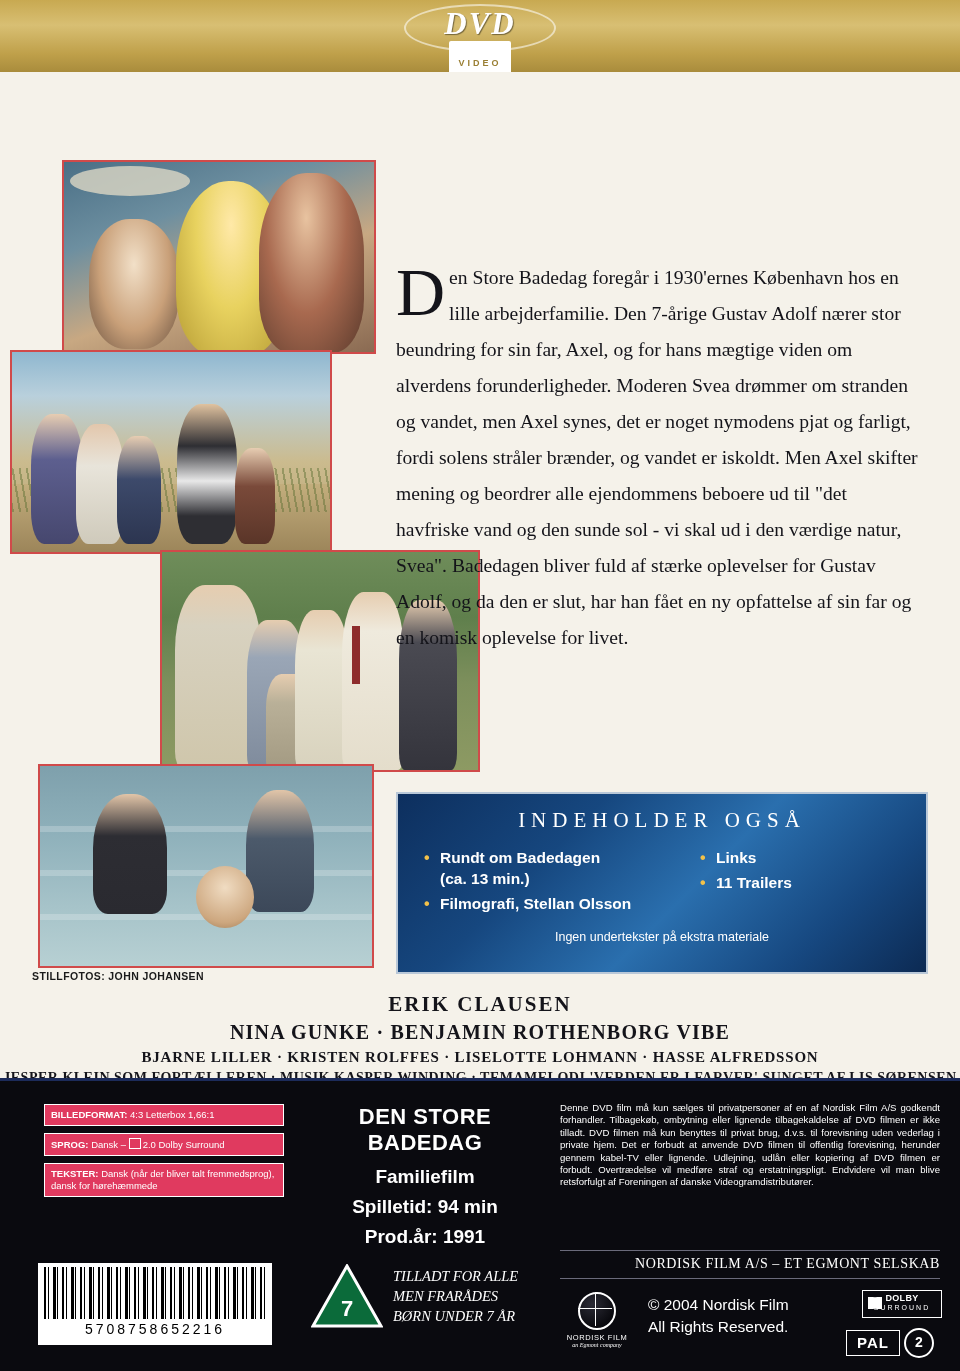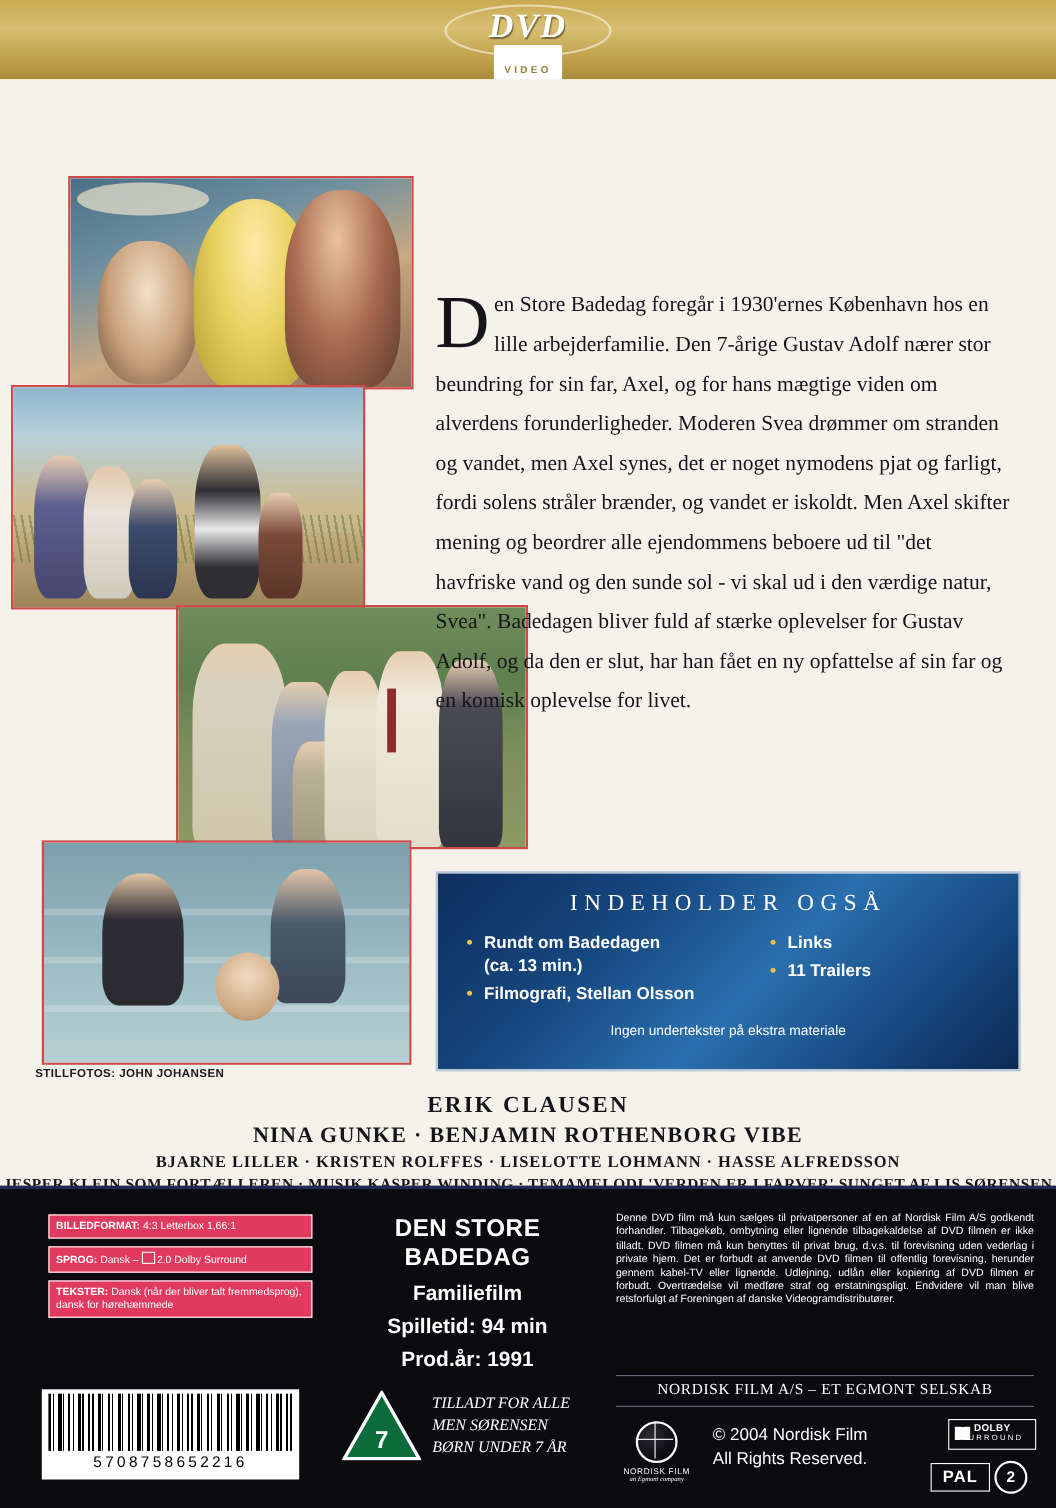--- a/index.html
+++ b/index.html
@@ -186,21 +186,21 @@
     font-family:"Liberation Serif",serif;font-style:italic;font-size:14.5px;
     line-height:20px;color:#fff;text-align:left;
   }
 
   .legal{
     position:absolute;left:560px;top:24px;width:380px;
     font-family:"Liberation Sans",sans-serif;font-size:9.6px;line-height:12.4px;
     text-align:justify;
   }
   .nordisk-line{
-    position:absolute;left:560px;top:178px;width:380px;text-align:center;
+    position:absolute;left:560px;top:178px;width:380px;text-align:right;
     font-family:"Liberation Serif",serif;font-size:14px;letter-spacing:.6px;
   }
   .nf-divider{position:absolute;left:560px;top:172px;width:380px;height:1px;background:#6a6a7a;}
   .nf-divider2{position:absolute;left:560px;top:200px;width:380px;height:1px;background:#6a6a7a;}
 
   .globe{
     position:absolute;left:562px;top:214px;width:70px;height:62px;text-align:center;
   }
   .globe .ball{
     width:34px;height:34px;border-radius:50%;border:2px solid #fff;margin:0 auto;
@@ -378,21 +378,21 @@
 
     <div class="agebox">
       <div class="triangle">
         <svg width="72" height="64" viewBox="0 0 72 64">
           <polygon points="36,2 70,62 2,62" fill="#0b6b3a" stroke="#ffffff" stroke-width="3"></polygon>
           <text x="36" y="52" font-family="Liberation Sans, sans-serif" font-size="22" font-weight="bold" fill="#ffffff" text-anchor="middle">7</text>
         </svg>
       </div>
       <div class="agetext">
         <div>TILLADT FOR ALLE</div>
-        <div>MEN SØRENSEN</div>
+        <div>MEN FRARÅDES</div>
         <div>BØRN UNDER 7 ÅR</div>
       </div>
     </div>
 
     <div class="legal">Denne DVD film må kun sælges til privatpersoner af en af Nordisk Film A/S godkendt forhandler. Tilbagekøb, ombytning eller lignende tilbagekaldelse af DVD filmen er ikke tilladt. DVD filmen må kun benyttes til privat brug, d.v.s. til forevisning uden vederlag i private hjem. Det er forbudt at anvende DVD filmen til offentlig forevisning, herunder gennem kabel-TV eller lignende. Udlejning, udlån eller kopiering af DVD filmen er forbudt. Overtrædelse vil medføre straf og erstatningspligt. Endvidere vil man blive retsforfulgt af Foreningen af danske Videogramdistributører.</div>
     <div class="nf-divider"></div>
     <div class="nordisk-line">NORDISK FILM A/S  –  ET EGMONT SELSKAB</div>
     <div class="nf-divider2"></div>
 
     <div class="globe">

